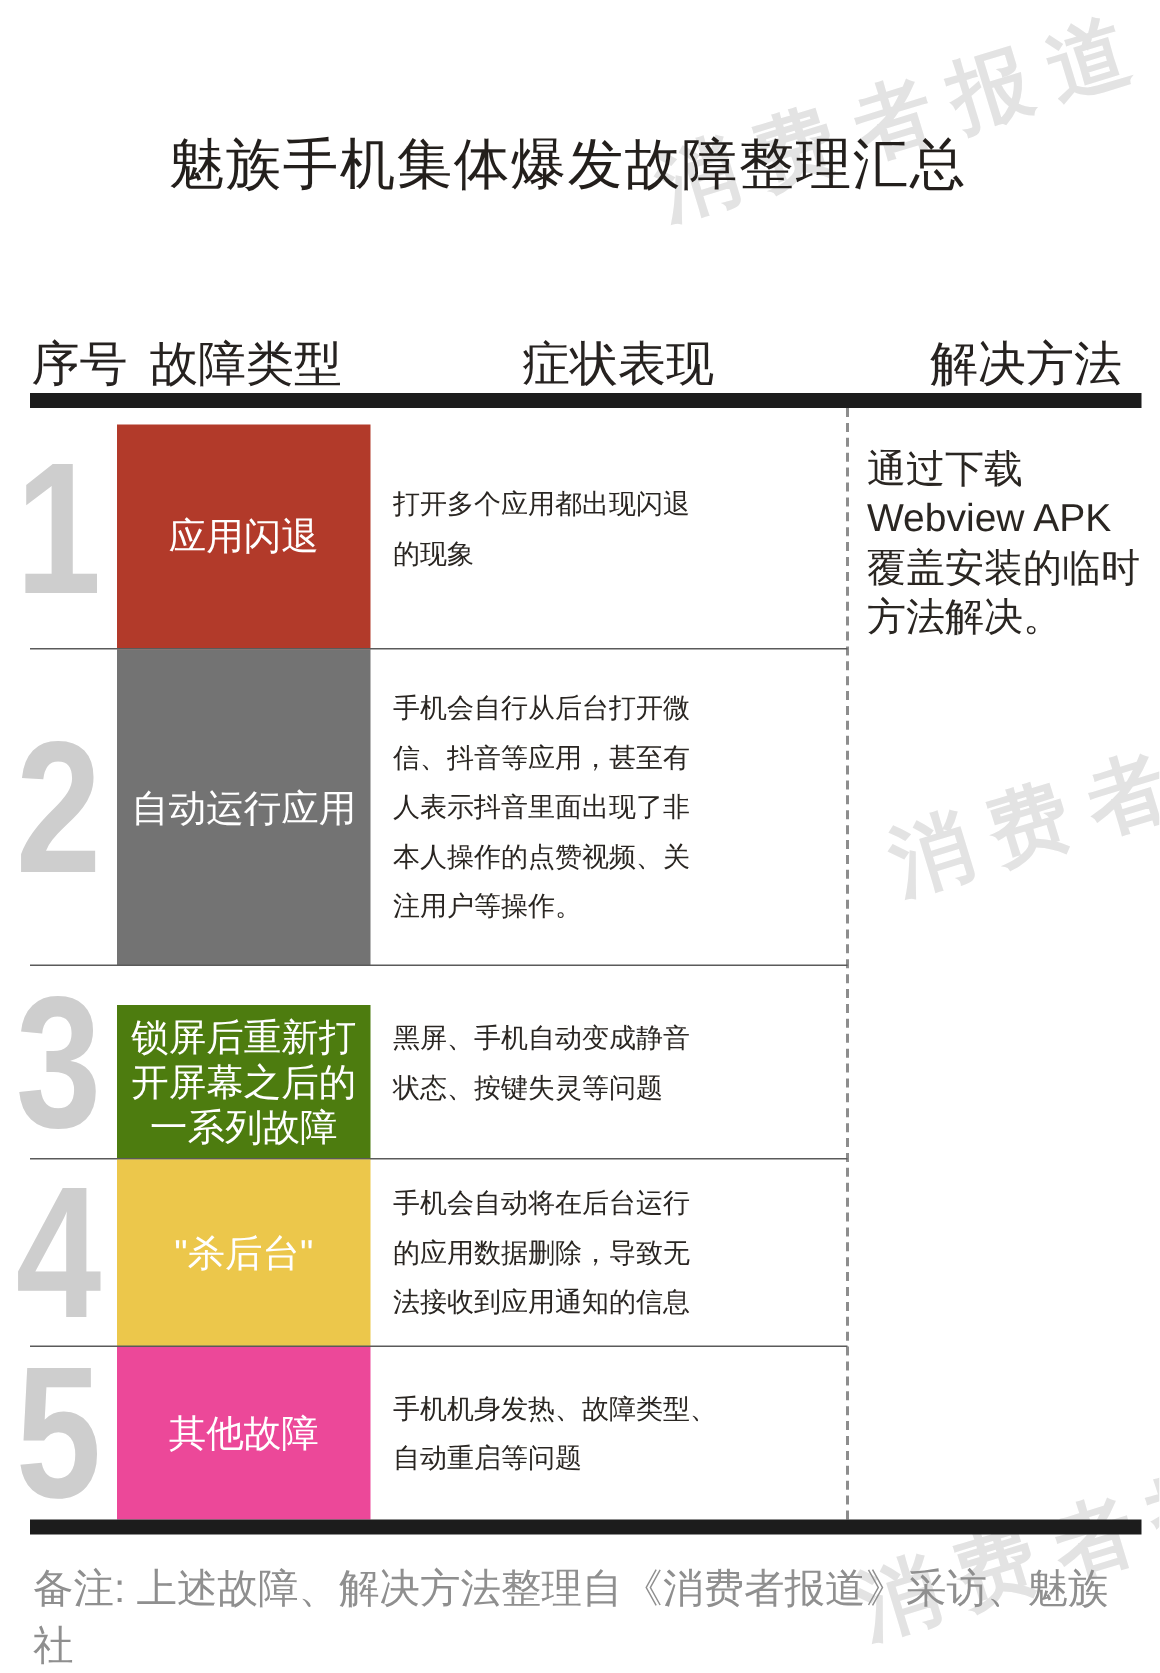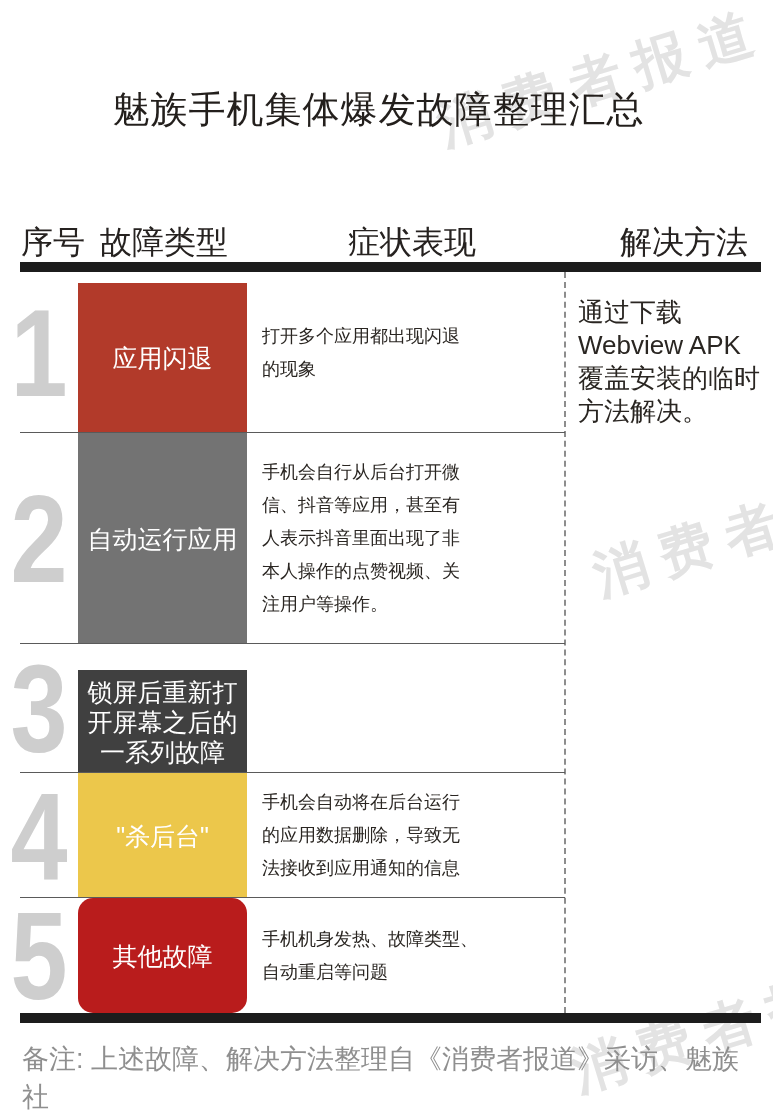--- a/index.html
+++ b/index.html
@@ -138,38 +138,40 @@
     <div class="symptom">手机会自行从后台打开微
 信、抖音等应用，甚至有
 人表示抖音里面出现了非
 本人操作的点赞视频、关
 注用户等操作。</div>
     <div class="sep"></div>
   </div>
 
   <div class="row row3">
     <div class="num">3</div>
-    <div class="typebox" style="background-color: #404040; margin-top: 26px;">锁屏后重新打
+    <div class="typebox" style="background-color: #4d7c0f; margin-top: 26px;">锁屏后重新打
 开屏幕之后的
 一系列故障</div>
+    <div class="symptom">黑屏、手机自动变成静音
+状态、按键失灵等问题</div>
     <div class="sep"></div>
   </div>
 
   <div class="row row4">
     <div class="num">4</div>
     <div class="typebox" style="background-color: rgb(236, 199, 75);">"杀后台"</div>
     <div class="symptom">手机会自动将在后台运行
 的应用数据删除，导致无
 法接收到应用通知的信息</div>
     <div class="sep"></div>
   </div>
 
   <div class="row row5">
     <div class="num">5</div>
-    <div class="typebox" style="background-color: #b91c1c; border-radius: 15px;">其他故障</div>
+    <div class="typebox" style="background-color: #ec4899;">其他故障</div>
     <div class="symptom">手机机身发热、故障类型、
 自动重启等问题</div>
   </div>
 
   <div class="solution sol-1">通过下载
 Webview APK
 覆盖安装的临时
 方法解决。</div>
 
   <div class="footnote">备注: 上述故障、解决方法整理自《消费者报道》采访、魅族社

